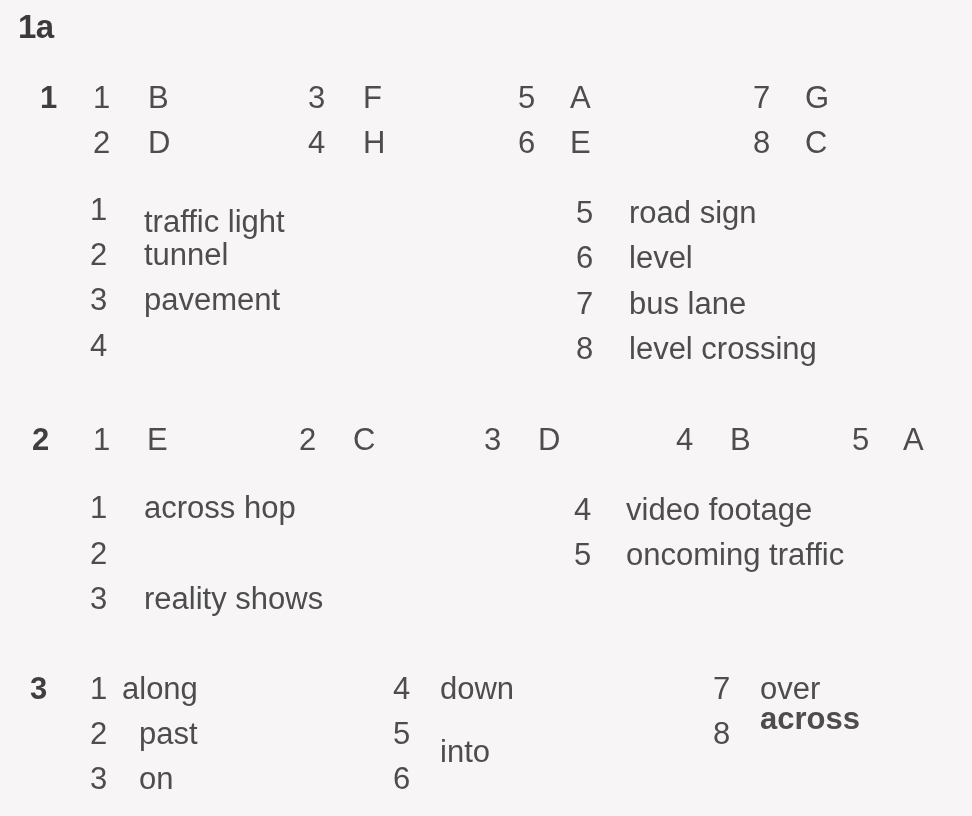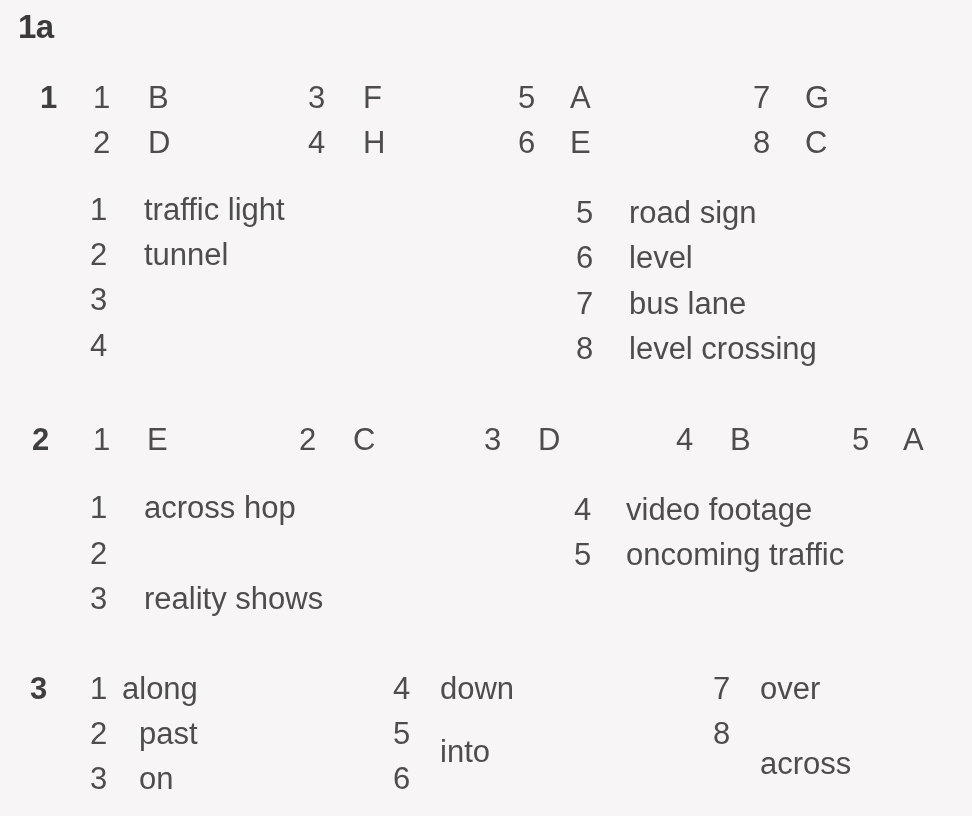--- a/index.html
+++ b/index.html
@@ -81,26 +81,27 @@
   <div class="cell num" style="left:308px; top:127px;">4</div>
   <div class="cell val" style="left:363px; top:127px;">H</div>
 
   <div class="cell num" style="left:518px; top:127px;">6</div>
   <div class="cell val" style="left:570px; top:127px;">E</div>
 
   <div class="cell num" style="left:753px; top:127px;">8</div>
   <div class="cell val" style="left:805px; top:127px;">C</div>
 
   <div class="cell num" style="left:90px; top:194px;">1</div>
-  <div class="cell word" style="left:144px; top:194px;text-align:right;">traffic light</div>
+  <div class="cell word" style="left:144px; top:206px;text-align:right;">traffic light</div>
 
   <div class="cell num" style="left:90px; top:239px;">2</div>
   <div class="cell word" style="left:144px; top:239px;">tunnel</div>
 
   <div class="cell num" style="left:90px; top:284px;">3</div>
+  <div class="cell word" style="left:144px; top:284px;">pavement</div>
 
   <div class="cell num" style="left:90px; top:330px;">4</div>
 
   <div class="cell num" style="left:576px; top:197px;">5</div>
   <div class="cell word" style="left:629px; top:197px;">road sign</div>
 
   <div class="cell num" style="left:576px; top:242px;">6</div>
   <div class="cell word" style="left:629px; top:242px;">level</div>
 
   <div class="cell num" style="left:576px; top:288px;">7</div>
@@ -156,15 +157,15 @@
 
   <div class="cell num" style="left:393px; top:718px;">5</div>
   <div class="cell word" style="left:440px; top:736px;">into</div>
 
   <div class="cell num" style="left:393px; top:763px;">6</div>
 
   <div class="cell num" style="left:713px; top:673px;">7</div>
   <div class="cell word" style="left:760px; top:673px;">over</div>
 
   <div class="cell num" style="left:713px; top:718px;">8</div>
-  <div class="cell word" style="left:760px; top:748px;">across</div>
+  <div class="cell word" style="left:760px; top:703px;font-weight:bold;">across</div>
 
 </div>
 
 </body></html>

